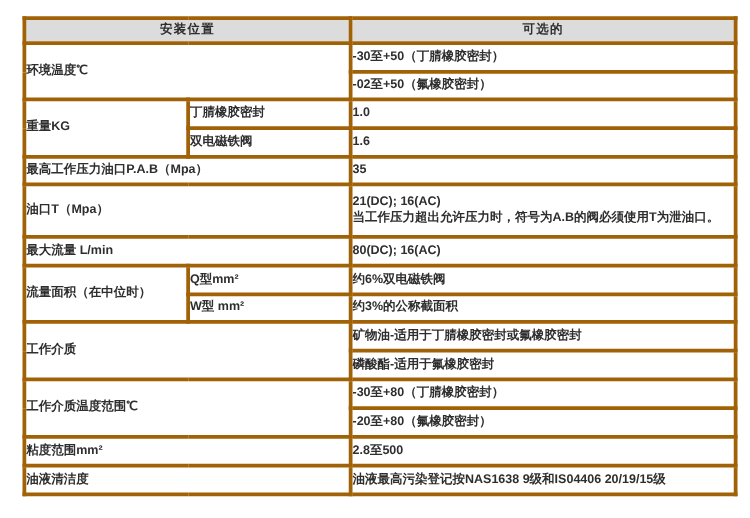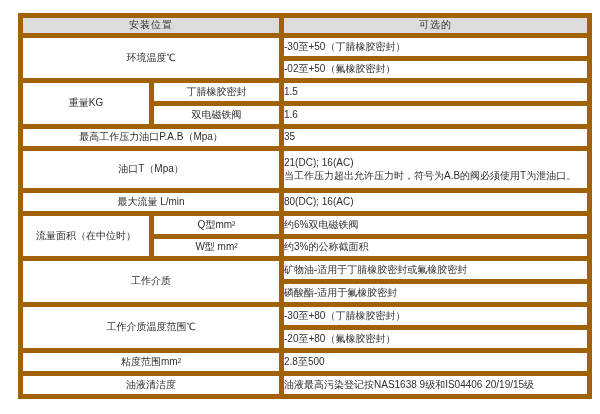--- a/index.html
+++ b/index.html
@@ -19,33 +19,33 @@
     position: absolute;
     top: 13px;
     left: 18px;
     width: 569px;
     border-collapse: collapse;
     table-layout: fixed;
     font-size: 10px;
   }
   .spec-table th,
   .spec-table td {
-    border: 5px solid #a16207;
+    border: 3px solid #a16207;
     padding: 0;
-    font-weight: normal;
+    font-weight: bold;
     vertical-align: middle;
     line-height: 1.25;
     overflow: hidden;
   }
   .spec-table th {
     background: #dcdcdc;
     text-align: center;
     letter-spacing: 1px;
   }
-  .c { text-align: center; }
+  .c { text-align: left; }
   .v { text-align: left; padding: 2px 4px 2px 9px; }
   tr.r-head  { height: 20px; }
   tr.r-std   { height: 23px; }
   tr.r-short { height: 22px; padding-left: 48px; }
   tr.r-tall  { height: 42px; }
   .v .line { display: block; }
 </style>
 </head>
 <body>
 
@@ -66,21 +66,21 @@
     <td colspan="2" rowspan="2" class="c">环境温度℃</td>
     <td class="v">-30至+50（丁腈橡胶密封）</td>
   </tr>
   <tr class="r-short">
     <td class="v">-02至+50（氟橡胶密封）</td>
   </tr>
 
   <tr class="r-std">
     <td rowspan="2" class="c">重量KG</td>
     <td class="c">丁腈橡胶密封</td>
-    <td class="v">1.5</td>
+    <td class="v">1.0</td>
   </tr>
   <tr class="r-std">
     <td class="c">双电磁铁阀</td>
     <td class="v">1.6</td>
   </tr>
 
   <tr class="r-short">
     <td colspan="2" class="c">最高工作压力油口P.A.B（Mpa）</td>
     <td class="v">35</td>
   </tr>

